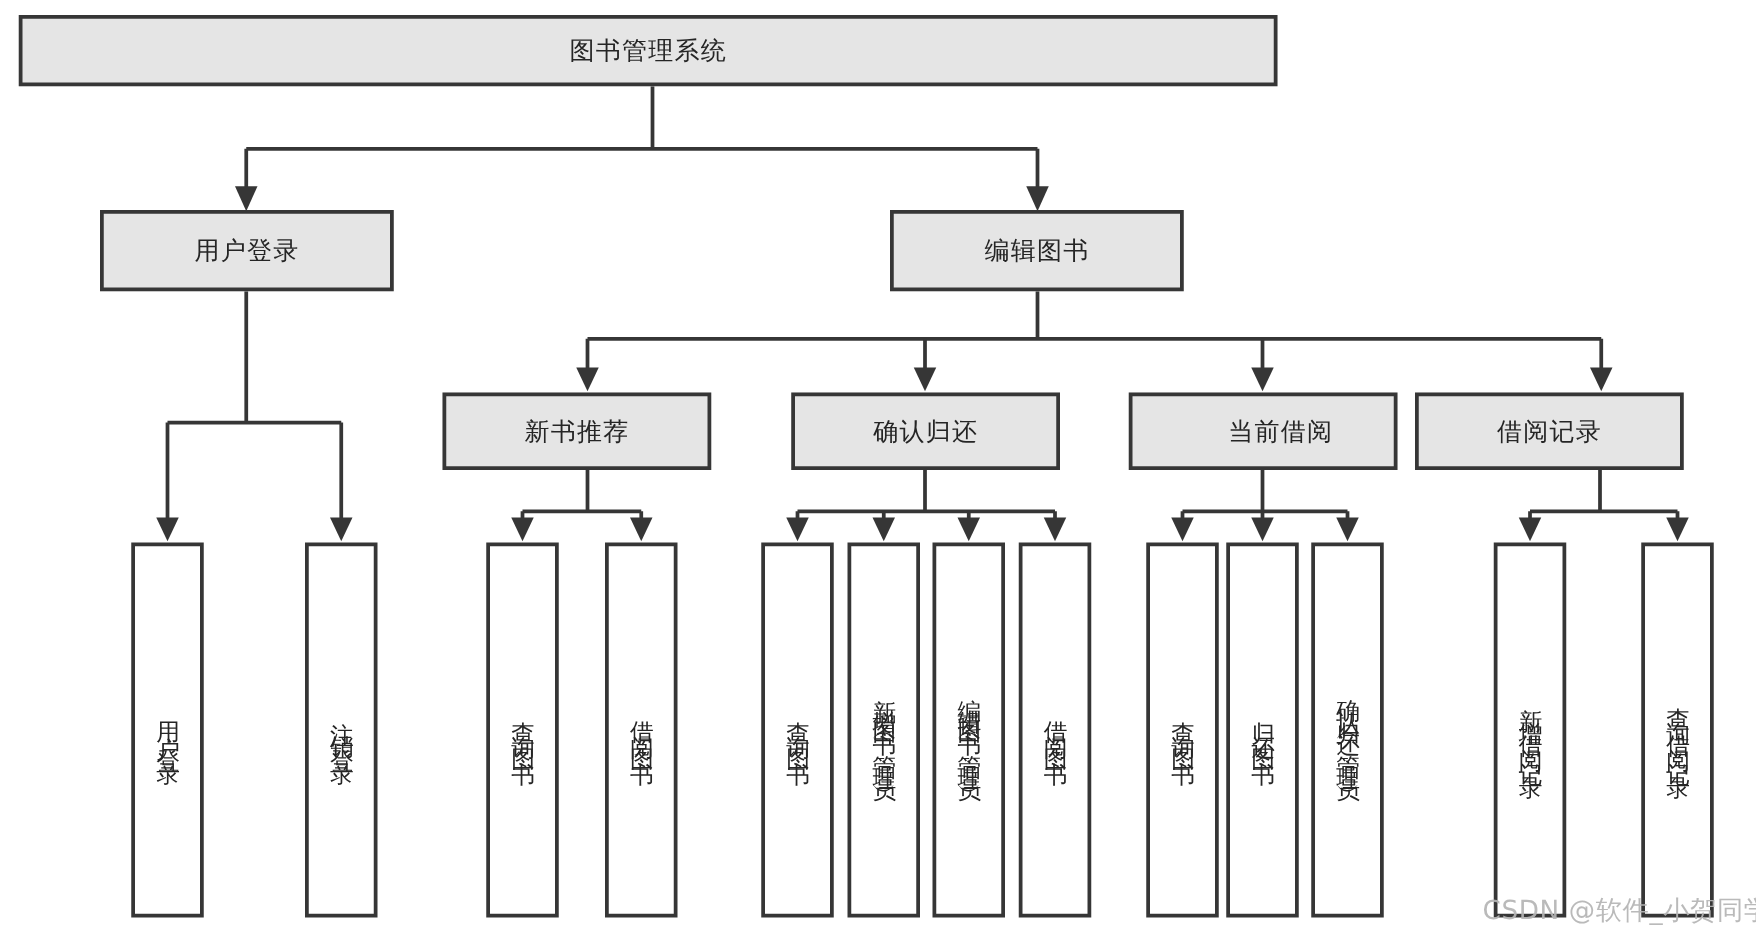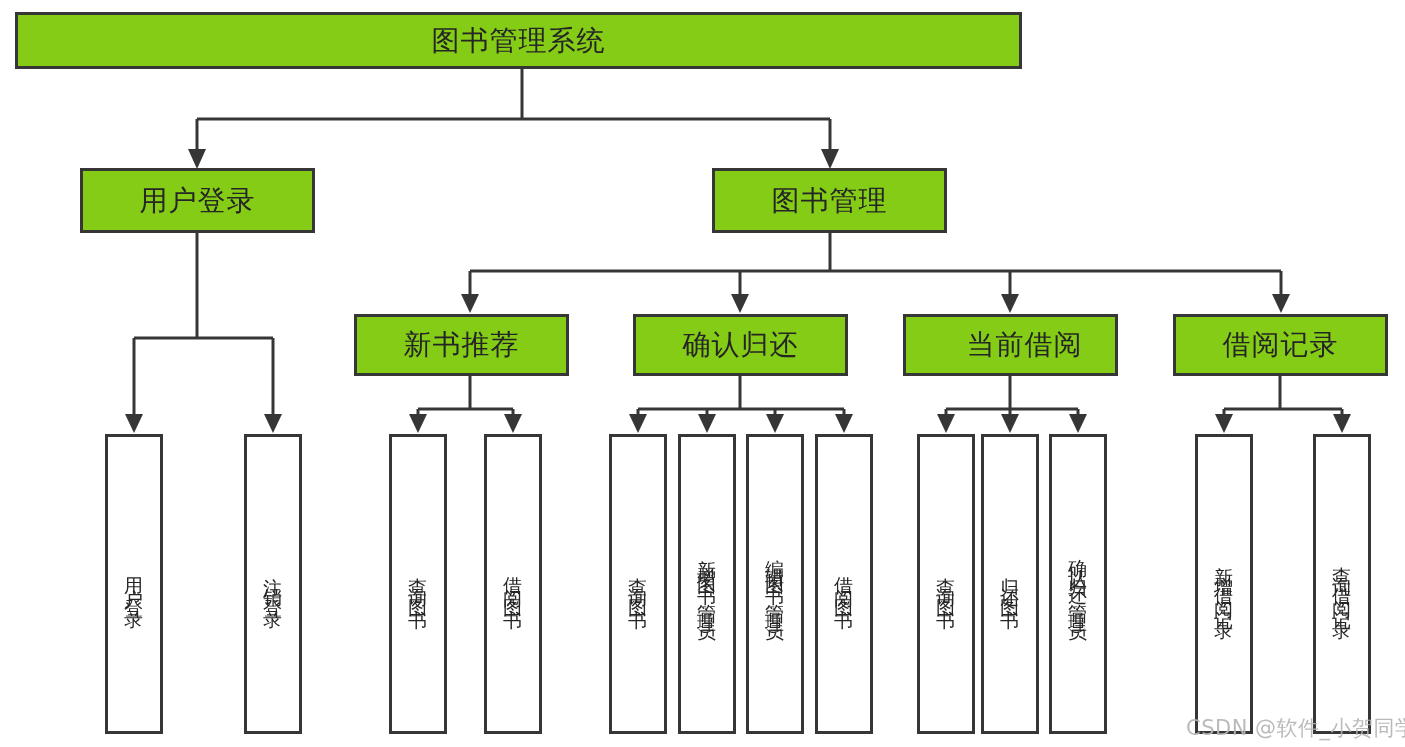--- a/index.html
+++ b/index.html
@@ -1,40 +1,40 @@
 <!DOCTYPE html>
 <html><head>
 <meta charset="utf-8">
 <style>
   html,body{margin:0;padding:0;background:#ffffff;}
   .stage{
     position:relative;width:1405px;height:747px;background:#ffffff;overflow:hidden;
     font-family:"DejaVu Sans","Liberation Sans",sans-serif;color:#252525;
   }
   .node{
-    position:absolute;background:#84cc16;border:3px solid #363636;box-sizing:border-box;
+    position:absolute;background:#e5e5e5;border:3px solid #363636;box-sizing:border-box;
     display:flex;align-items:center;justify-content:center;
-    font-size:28px;letter-spacing:1px;white-space:nowrap;
+    font-size:20px;letter-spacing:1px;white-space:nowrap;
   }
   .vnode{
     position:absolute;background:#ffffff;border:3px solid #363636;box-sizing:border-box;
     width:58px;height:300px;top:434px;
     display:flex;align-items:center;justify-content:center;
     writing-mode:vertical-rl;text-orientation:mixed;
     font-size:19px;letter-spacing:11px;line-height:1;
   }
   .vnode.long{letter-spacing:9px;}
   
   .b-root{left:15px;top:12px;width:1007px;height:57px;}
   .b-user-login{left:80px;top:168px;width:235px;height:65px;}
   .b-book-mgmt{left:712px;top:168px;width:235px;height:65px;}
   .b-new-book{left:354px;top:314px;width:215px;height:62px;}
   .b-book-borrow{left:633px;top:314px;width:215px;height:62px;}
   .b-current-borrow{left:903px;top:314px;width:215px;height:62px;padding-left:28px;}
-  .b-borrow-records{left:1173px;top:314px;width:215px;height:62px;text-align:center;}
+  .b-borrow-records{left:1132px;top:314px;width:215px;height:62px;text-align:center;}
   
   .v0{left:105px;}  .v1{left:244px;}
   .v2{left:389px;}  .v3{left:484px;}
   .v4{left:609px;}  .v5{left:678px;}  .v6{left:746px;}  .v7{left:815px;}
   .v8{left:917px;}  .v9{left:981px;}  .v10{left:1049px;}
   .v11{left:1195px;}.v12{left:1313px;}
   .connectors{position:absolute;left:0;top:0;width:1405px;height:747px;pointer-events:none;}
   .connectors path{stroke:#363636;stroke-width:3;fill:none;}
   .connectors polygon{fill:#363636;stroke:none;}
   .watermark{
@@ -105,21 +105,21 @@
     <path d="M1224,409 H1342"></path>
     <path d="M1224,409 V416"></path>
     <path d="M1342,409 V416"></path>
     <polygon points="1215,414 1233,414 1224,433"></polygon>
     <polygon points="1333,414 1351,414 1342,433"></polygon>
   </svg>
 
   <div class="node b-root">图书管理系统</div>
 
   <div class="node b-user-login">用户登录</div>
-  <div class="node b-book-mgmt">图书管理</div>
+  <div class="node b-book-mgmt">编辑图书</div>
 
   <div class="node b-new-book">新书推荐</div>
   <div class="node b-book-borrow">确认归还</div>
   <div class="node b-current-borrow">当前借阅</div>
   <div class="node b-borrow-records">借阅记录</div>
 
   <div class="vnode v0">用户登录</div>
   <div class="vnode v1">注销登录</div>
   <div class="vnode v2">查询图书</div>
   <div class="vnode v3">借阅图书</div>

